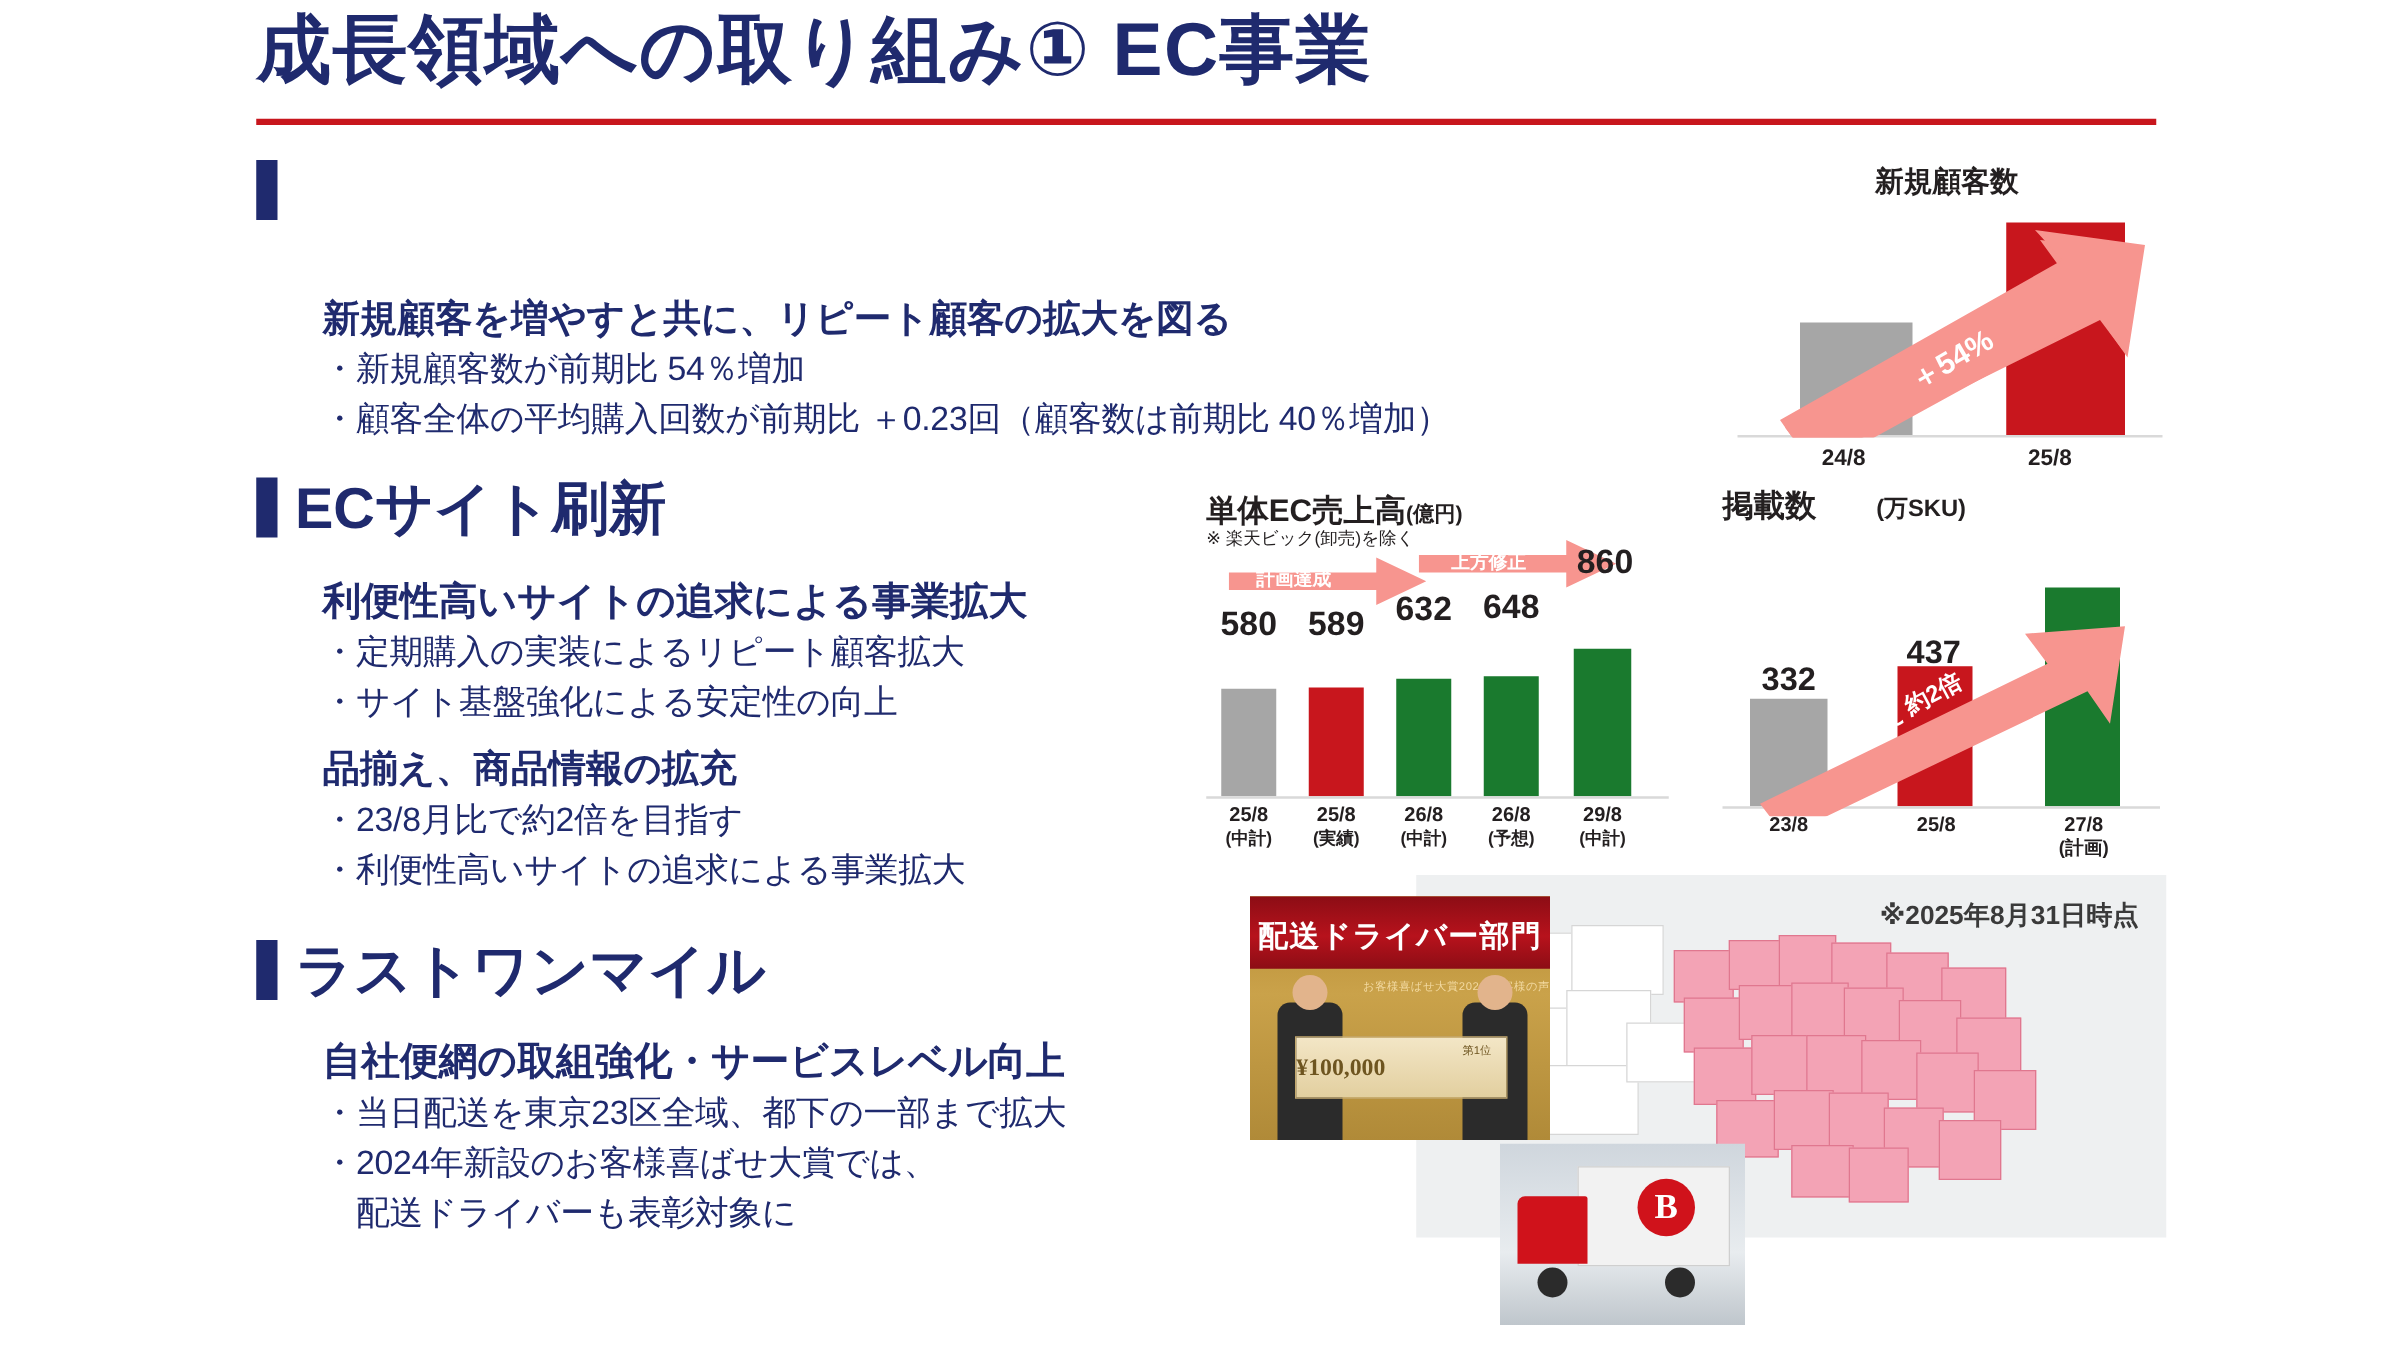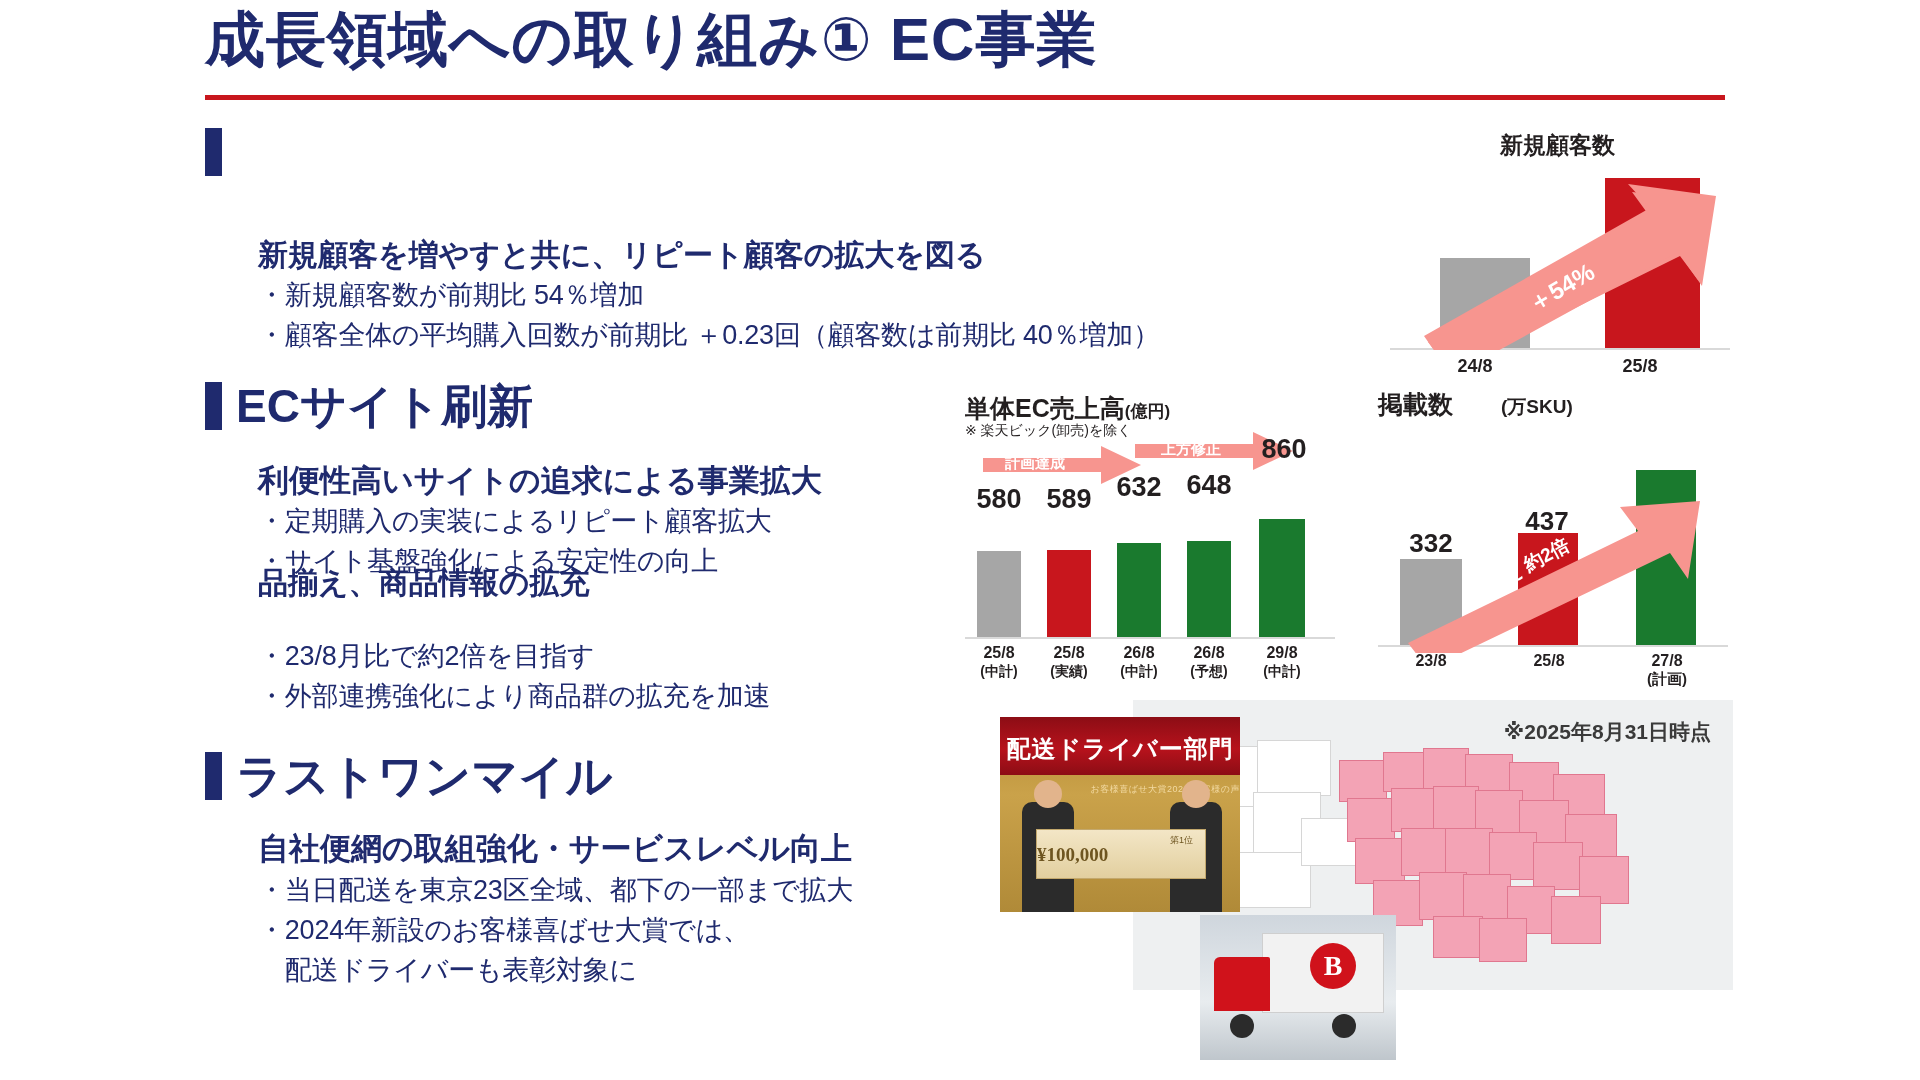--- a/index.html
+++ b/index.html
@@ -100,23 +100,23 @@
   <div class="xlab" style="left:200px;top:226px;width:120px;font-size:18px;">25/8</div>
 </div>
 
 <div class="section-head" style="left:205px;top:382px;">
   <div class="sec-bar"></div>
   <div class="sec-title">ECサイト刷新</div>
 </div>
 <div class="sub-head" style="left:258px;top:460px;font-size:31px;">利便性高いサイトの追求による事業拡大</div>
 <div class="bullet" style="left:258px;top:503px;">・定期購入の実装によるリピート顧客拡大</div>
 <div class="bullet" style="left:258px;top:543px;">・サイト基盤強化による安定性の向上</div>
-<div class="sub-head" style="left:258px;top:563px;text-align:center;">品揃え、商品情報の拡充</div>
+<div class="sub-head" style="left:258px;top:595px;text-align:center;">品揃え、商品情報の拡充</div>
 <div class="bullet" style="left:258px;top:638px;">・23/8月比で約2倍を目指す</div>
-<div class="bullet" style="left:258px;top:678px;">・外部連携強化により商品群の拡充を加速</div>
+<div class="bullet" style="left:258px;top:678px;">・利便性高いサイトの追求による事業拡大</div>
 
 <div class="chart" style="left:965px;top:392px;width:380px;height:300px;">
   <div class="chart-title" style="left:0;top:0;font-size:25px;">
     <span>単体EC売上高</span><span style="font-size:17px;">(億円)</span>
   </div>
   <div class="chart-note" style="left:0;top:30px;font-size:14px;text-align:center;">※ 楽天ビック(卸売)を除く</div>
 
   <svg style="position:absolute;left:18px;top:52px;width:160px;height:42px;">
     <polygon points="0,14 118,14 118,2 158,21 118,40 118,28 0,28" fill="#f7958f"></polygon>
   </svg>

